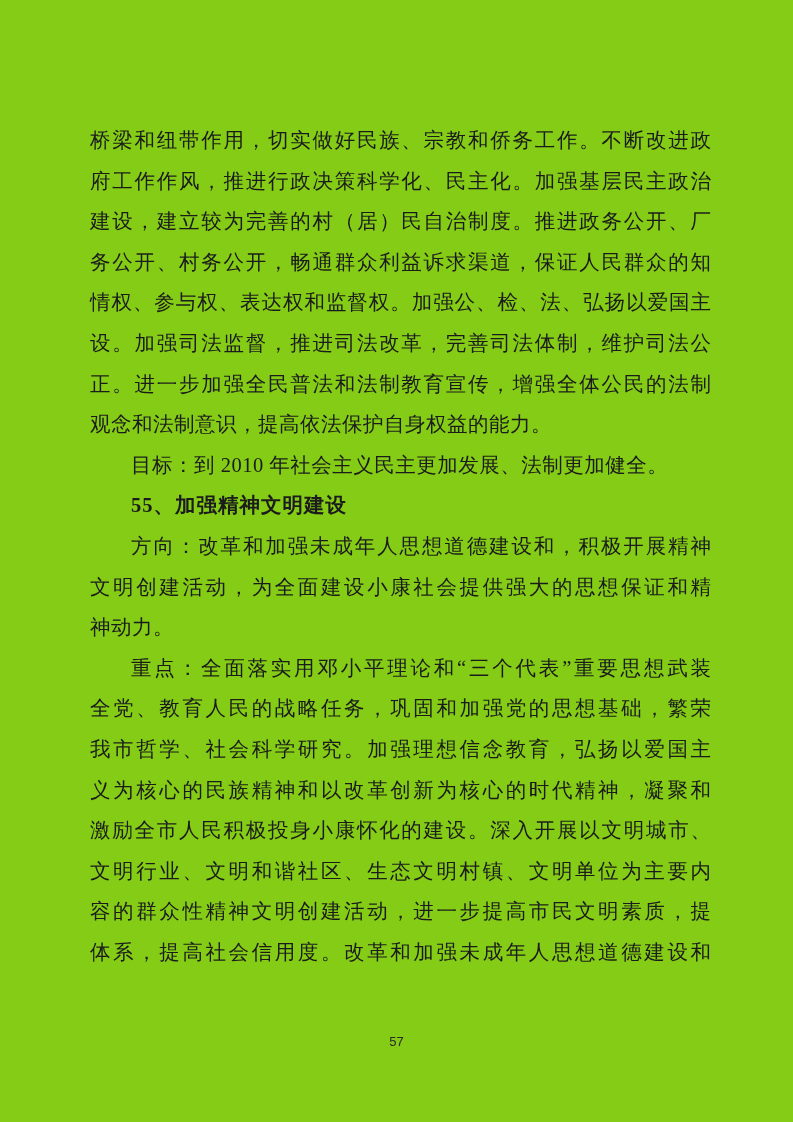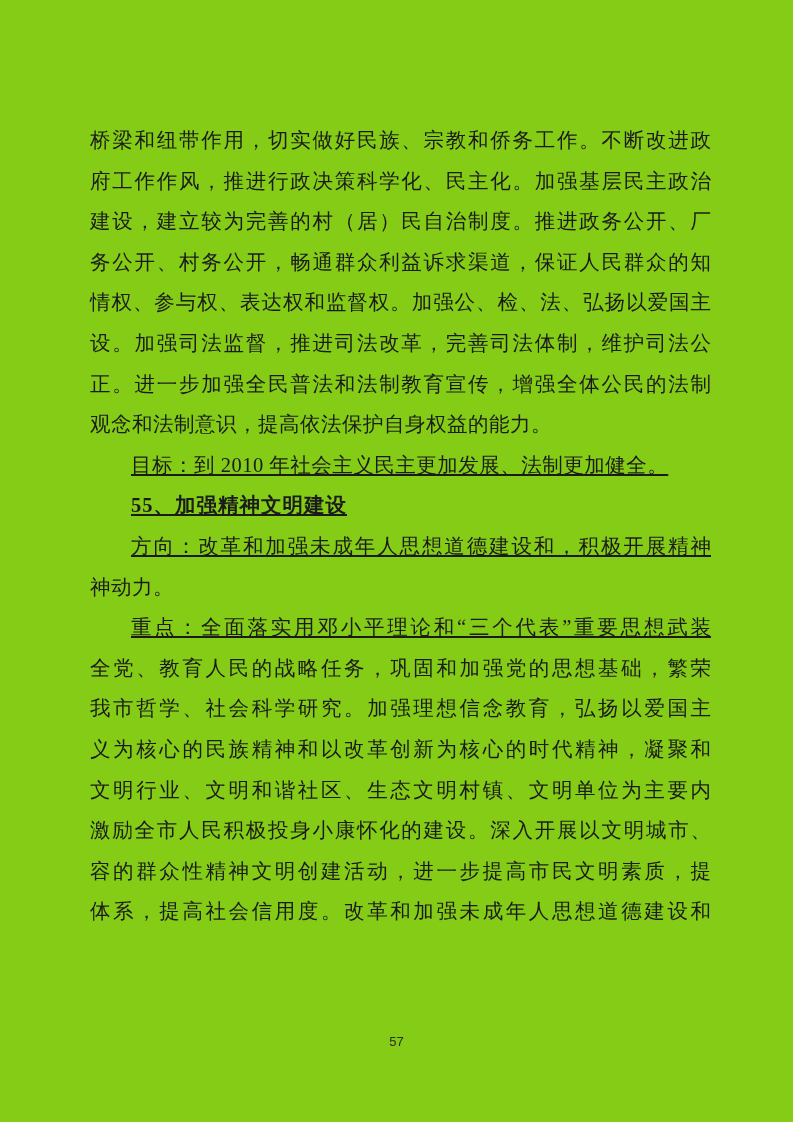--- a/index.html
+++ b/index.html
@@ -31,21 +31,20 @@
     letter-spacing: 0.5px;
   }
   .line.justify {
     white-space: normal;
     text-align: justify;
     text-align-last: justify;
     letter-spacing: 0;
   }
   .line.indent {
     padding-left: 41px;
-    text-decoration: underline;
   }
   .line.bold {
     font-weight: bold;
     letter-spacing: 1px;
   }
   .page-number {
     position: absolute;
     left: 0;
     right: 0;
     top: 1034px;
@@ -64,24 +63,25 @@
       <div class="line justify">府工作作风，推进行政决策科学化、民主化。加强基层民主政治</div>
       <div class="line justify">建设，建立较为完善的村（居）民自治制度。推进政务公开、厂</div>
       <div class="line justify">务公开、村务公开，畅通群众利益诉求渠道，保证人民群众的知</div>
       <div class="line justify">情权、参与权、表达权和监督权。加强公、检、法、弘扬以爱国主</div>
       <div class="line justify">设。加强司法监督，推进司法改革，完善司法体制，维护司法公</div>
       <div class="line justify">正。进一步加强全民普法和法制教育宣传，增强全体公民的法制</div>
       <div class="line">观念和法制意识，提高依法保护自身权益的能力。</div>
       <div class="line indent">目标：到 2010 年社会主义民主更加发展、法制更加健全。</div>
       <div class="line indent bold">55、加强精神文明建设</div>
       <div class="line justify indent">方向：改革和加强未成年人思想道德建设和，积极开展精神</div>
+      <div class="line justify">文明创建活动，为全面建设小康社会提供强大的思想保证和精</div>
       <div class="line">神动力。</div>
       <div class="line justify indent">重点：全面落实用邓小平理论和“三个代表”重要思想武装</div>
       <div class="line justify">全党、教育人民的战略任务，巩固和加强党的思想基础，繁荣</div>
       <div class="line justify">我市哲学、社会科学研究。加强理想信念教育，弘扬以爱国主</div>
       <div class="line justify">义为核心的民族精神和以改革创新为核心的时代精神，凝聚和</div>
+      <div class="line justify">激励全市人民积极投身小康怀化的建设。深入开展以文明城市、</div>
       <div class="line justify">文明行业、文明和谐社区、生态文明村镇、文明单位为主要内</div>
-      <div class="line justify">激励全市人民积极投身小康怀化的建设。深入开展以文明城市、</div>
       <div class="line justify">容的群众性精神文明创建活动，进一步提高市民文明素质，提</div>
       <div class="line justify">体系，提高社会信用度。改革和加强未成年人思想道德建设和</div>
     </div>
   <div class="page-number">57</div>
 </div>
 
 </body></html>

